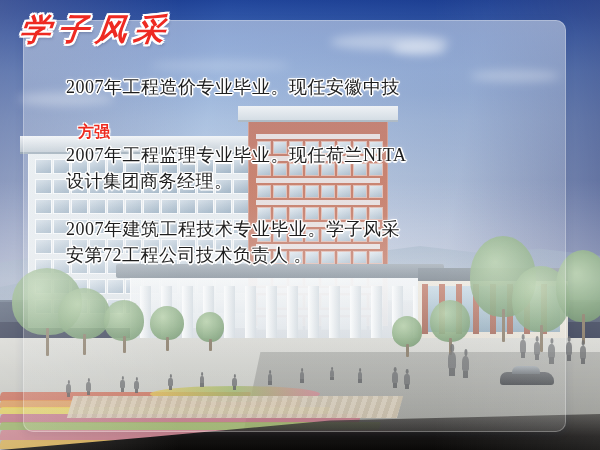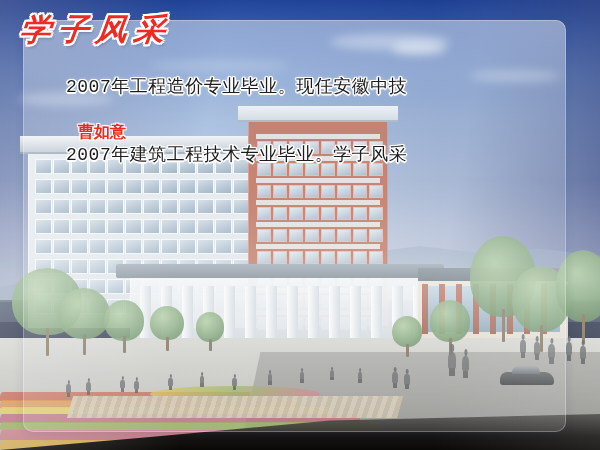--- a/index.html
+++ b/index.html
@@ -270,21 +270,21 @@
   .body-text {
     font-size: 18px;
     line-height: 26px;
     color: #1d1d1d;
     letter-spacing: 0.5px;
     text-shadow:
       -1px -1px 0 #fff, 1px -1px 0 #fff, -1px 1px 0 #fff, 1px 1px 0 #fff,
       -1.5px 0 0 #fff, 1.5px 0 0 #fff, 0 -1.5px 0 #fff, 0 1.5px 0 #fff,
       0 0 4px rgba(255,255,255,.9);
   }
-  .body-text .ln { display: block; white-space: nowrap; font-family: Liberation Mono, monospace; }
+  .body-text .ln { display: block; white-space: nowrap; }
 </style>
 </head>
 <body>
 
 <div id="slide">
 
   <div class="bg">
     <div class="sky"></div>
     <div class="cloud c1"></div>
     <div class="cloud c2"></div>
@@ -702,22 +702,29 @@
   <div class="title">学子风采</div>
 
   <div class="blocks">
 
     <div class="block">
       <div class="body-text">
         <span class="ln">2007年工程造价专业毕业。现任安徽中技</span>
       </div>
     </div>
 
-
     <div class="block">
-      <div class="name">曹如意</div>
+      <div class="name">方强</div>
+      <div class="body-text">
+        <span class="ln">2007年工程监理专业毕业。现任荷兰NITA</span>
+        <span class="ln">设计集团商务经理。</span>
+      </div>
+    </div>
+
+    <div class="block">
       <div class="body-text">
         <span class="ln">2007年建筑工程技术专业毕业。学子风采</span>
+        <span class="ln">安第72工程公司技术负责人 。</span>
       </div>
     </div>
 
   </div>
 </div>
 
 </body></html>

